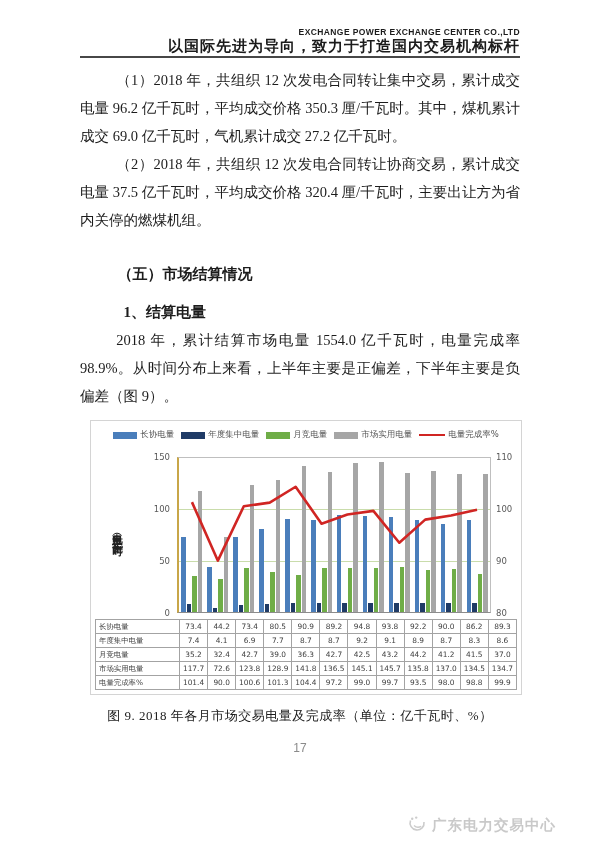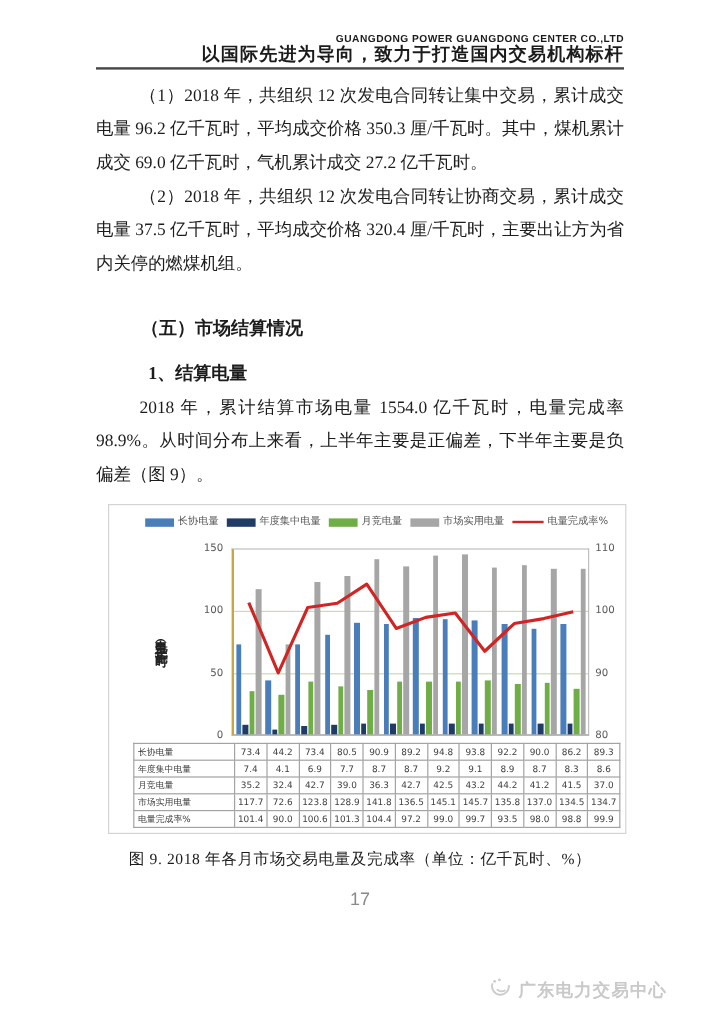--- a/index.html
+++ b/index.html
@@ -14,21 +14,21 @@
   .hdr-slogan{font-size:15px;font-weight:bold;letter-spacing:1px;color:#1b1b1b;line-height:15px;}
   .hdr-rule{margin:3px 80px 0 80px;border-top:2.5px solid #474747;height:0;}
 
   
   .doc-body{padding:8px 80px 0 80px;font-size:14.5px;line-height:28px;text-align:justify;}
   .doc-body p{margin:0;text-indent:2.5em;}
   .h-sec{margin:26px 0 0 0;text-indent:2.5em;font-size:15px;font-weight:bold;line-height:28px;}
   .h-sub{margin:10px 0 0 0;text-indent:2.9em;font-size:15px;font-weight:bold;line-height:28px;}
 
   
-  .figure-box{margin:10px 78px 0 90px;border:1px solid #d4d4d4;background:#fff;padding:6px 4px 4px 20px;}
+  .figure-box{margin:10px 78px 0 90px;border:1px solid #d4d4d4;background:#fff;padding:6px 4px 4px 4px;}
   .legend{display:flex;justify-content:center;align-items:center;gap:7px;
           font-family:"DejaVu Sans","Liberation Sans",sans-serif;font-size:8.5px;color:#555;margin:2px 0 0 0;}
   .legend-item{display:flex;align-items:center;gap:3px;white-space:nowrap;}
   .legend-swatch{display:inline-block;width:24px;height:7px;}
   .legend-line{display:inline-block;width:26px;height:2.6px;}
 
   .chart-area{position:relative;height:172px;margin-top:6px;
               font-family:"DejaVu Sans","Liberation Sans",sans-serif;}
   .y-title{position:absolute;left:16px;top:50%;transform:translateY(-50%);
            writing-mode:vertical-rl;font-weight:bold;font-size:10.5px;letter-spacing:2px;color:#222;}
@@ -49,35 +49,35 @@
 
   .fig-table{width:100%;border-collapse:collapse;table-layout:fixed;margin-top:0;
              font-family:"DejaVu Sans","Liberation Sans",sans-serif;font-size:7.4px;color:#404040;}
   .fig-table td{border:1px solid #a3a3a3;height:13px;text-align:center;padding:0;
                 overflow:hidden;white-space:nowrap;}
   .fig-table td.rowlab{text-align:left;padding-left:3px;}
   .fig-table td.corner{border-top:none;border-left:none;}
   .fig-table col.labcol{width:84px;}
 
   .caption{margin-top:12px;text-align:center;font-size:13px;color:#1c1c1c;letter-spacing:.5px;}
-  .pagenum{margin-top:16px;text-align:center;font-size:15px;color:#8a8a8a;
+  .pagenum{margin-top:16px;text-align:center;font-size:12px;color:#8a8a8a;
            font-family:"Liberation Sans","DejaVu Sans",sans-serif;}
 
   
   .footer-mark{position:absolute;right:44px;bottom:10px;display:flex;align-items:center;gap:4px;
                color:#c9c9c9;font-size:14.5px;font-weight:bold;letter-spacing:1px;
                font-family:"Liberation Sans","DejaVu Sans",sans-serif;}
 </style>
 </head>
 <body>
 
 <div class="page">
 
   <div class="hdr">
-    <div class="hdr-en">GUANGDONG POWER GUANGDONG CENTER CO.,LTD</div>
+    <div class="hdr-en">EXCHANGE POWER EXCHANGE CENTER CO.,LTD</div>
     <div class="hdr-slogan">以国际先进为导向，致力于打造国内交易机构标杆</div>
   </div>
   <div class="hdr-rule"></div>
 
   <div class="doc-body">
     <p>（1）2018 年，共组织 12 次发电合同转让集中交易，累计成交电量 96.2 亿千瓦时，平均成交价格 350.3 厘/千瓦时。其中，煤机累计成交 69.0 亿千瓦时，气机累计成交 27.2 亿千瓦时。</p>
     <p>（2）2018 年，共组织 12 次发电合同转让协商交易，累计成交电量 37.5 亿千瓦时，平均成交价格 320.4 厘/千瓦时，主要出让方为省内关停的燃煤机组。</p>
     <div class="h-sec">（五）市场结算情况</div>
     <div class="h-sub">1、结算电量</div>
     <p>2018 年，累计结算市场电量 1554.0 亿千瓦时，电量完成率 98.9%。从时间分布上来看，上半年主要是正偏差，下半年主要是负偏差（图 9）。</p>

